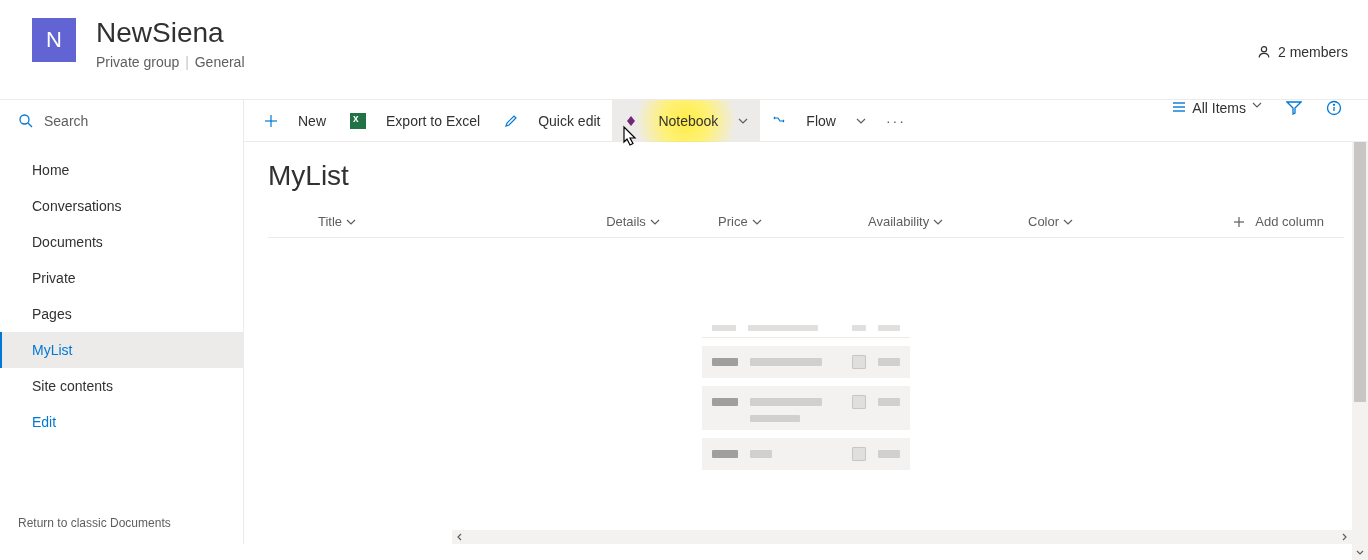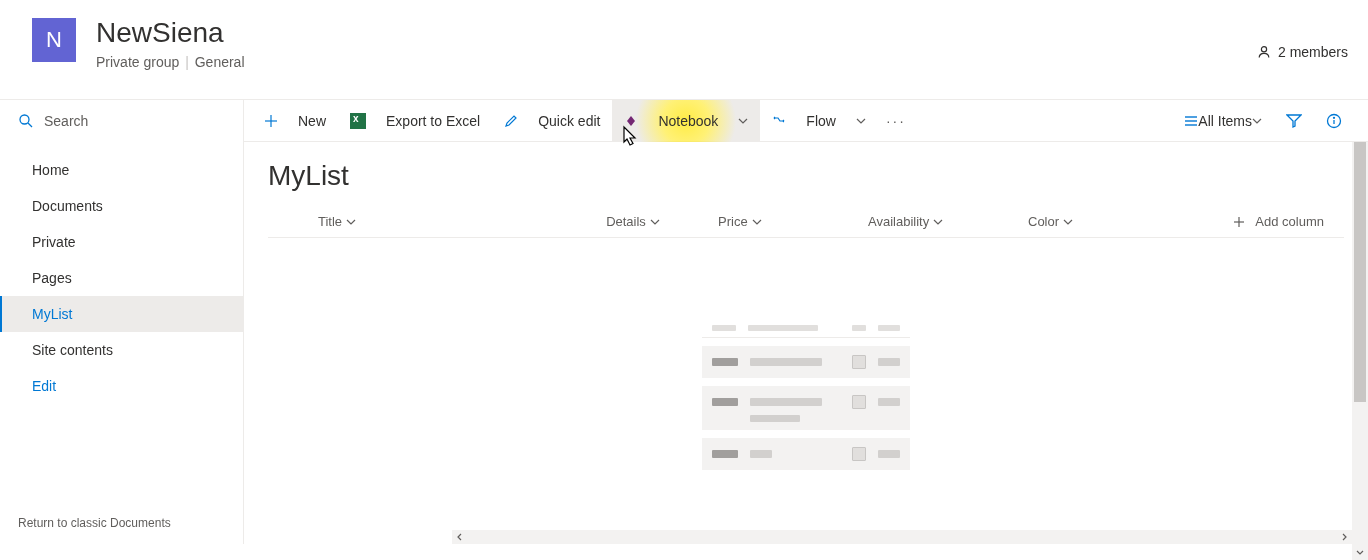--- a/index.html
+++ b/index.html
@@ -152,25 +152,25 @@
       letter-spacing: 2px;
     }
     .right-cmds {
       display: flex;
       align-items: center;
       gap: 4px;
       padding-right: 8px;
     }
     .right-cmd {
       display: inline-flex;
-      align-items: center;
       padding: 0 10px;
       height: 42px;
       cursor: pointer;
       color: #605e5c;
+      gap: 6px;
     }
     .right-cmd svg { display: block; }
 
     
     .list-area {
       padding: 18px 24px 0 24px;
       flex: 1;
       position: relative;
     }
     .list-title {
@@ -313,20 +313,21 @@
   <div class="left-col">
     <div class="search">
       <svg width="16" height="16" viewBox="0 0 16 16" fill="none" stroke="#0078d4" stroke-width="1.3">
         <circle cx="6.5" cy="6.5" r="4.5"></circle>
           <line x1="10" y1="10" x2="14" y2="14"></line>
       </svg>
       <span>Search</span>
     </div>
     <div class="nav">
       <div class="nav-item">Home</div>
+      <div class="nav-item">Conversations</div>
       <div class="nav-item">Documents</div>
       <div class="nav-item">Private</div>
       <div class="nav-item">Pages</div>
       <div class="nav-item selected">MyList</div>
       <div class="nav-item">Site contents</div>
       <div class="nav-item link">Edit</div>
     </div>
     <div class="return-link">Return to classic Documents</div>
   </div>
 

